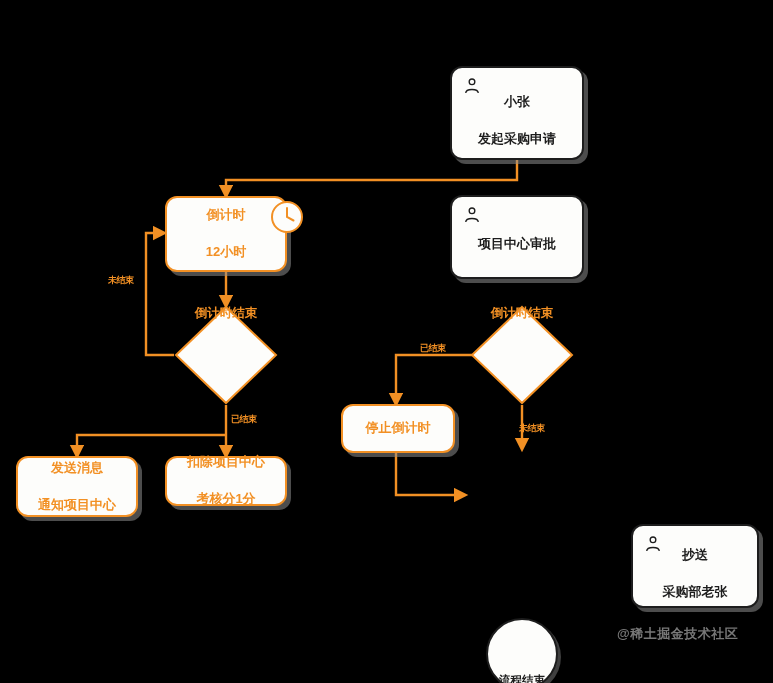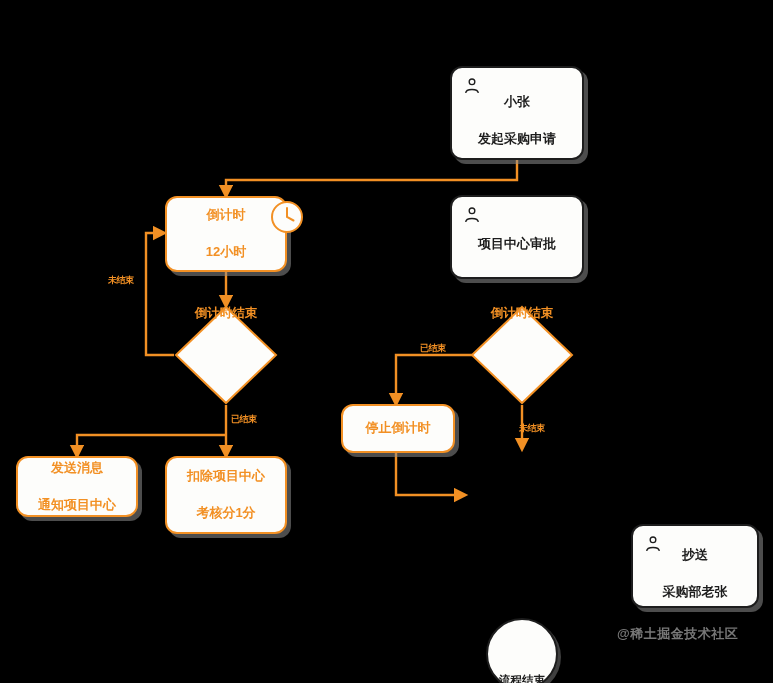--- a/index.html
+++ b/index.html
@@ -201,21 +201,21 @@
   </div>
 
 
   <div class="node card card-orange" style="left:16px;top:456px;width:122px;height:61px;">
     <div>
       <div>发送消息</div>
       <div>通知项目中心</div>
     </div>
   </div>
 
-  <div class="node card card-orange" style="left:165px;top:456px;width:122px;height:78px;">
+  <div class="node card card-orange" style="left:165px;top:456px;width:122px;height:50px;">
     <div>
       <div>扣除项目中心</div>
       <div>考核分1分</div>
     </div>
   </div>
 
   <div class="node card card-dark" style="left:631px;top:524px;width:128px;height:84px;">
     <svg class="person-icon" viewBox="0 0 24 24">
       <circle cx="12" cy="7" r="3.4" fill="none" stroke="#1d1d1d" stroke-width="1.6"></circle>
       <path d="M4.5 20.5 C4.5 14.8 19.5 14.8 19.5 20.5" fill="none" stroke="#1d1d1d" stroke-width="1.6"></path>

